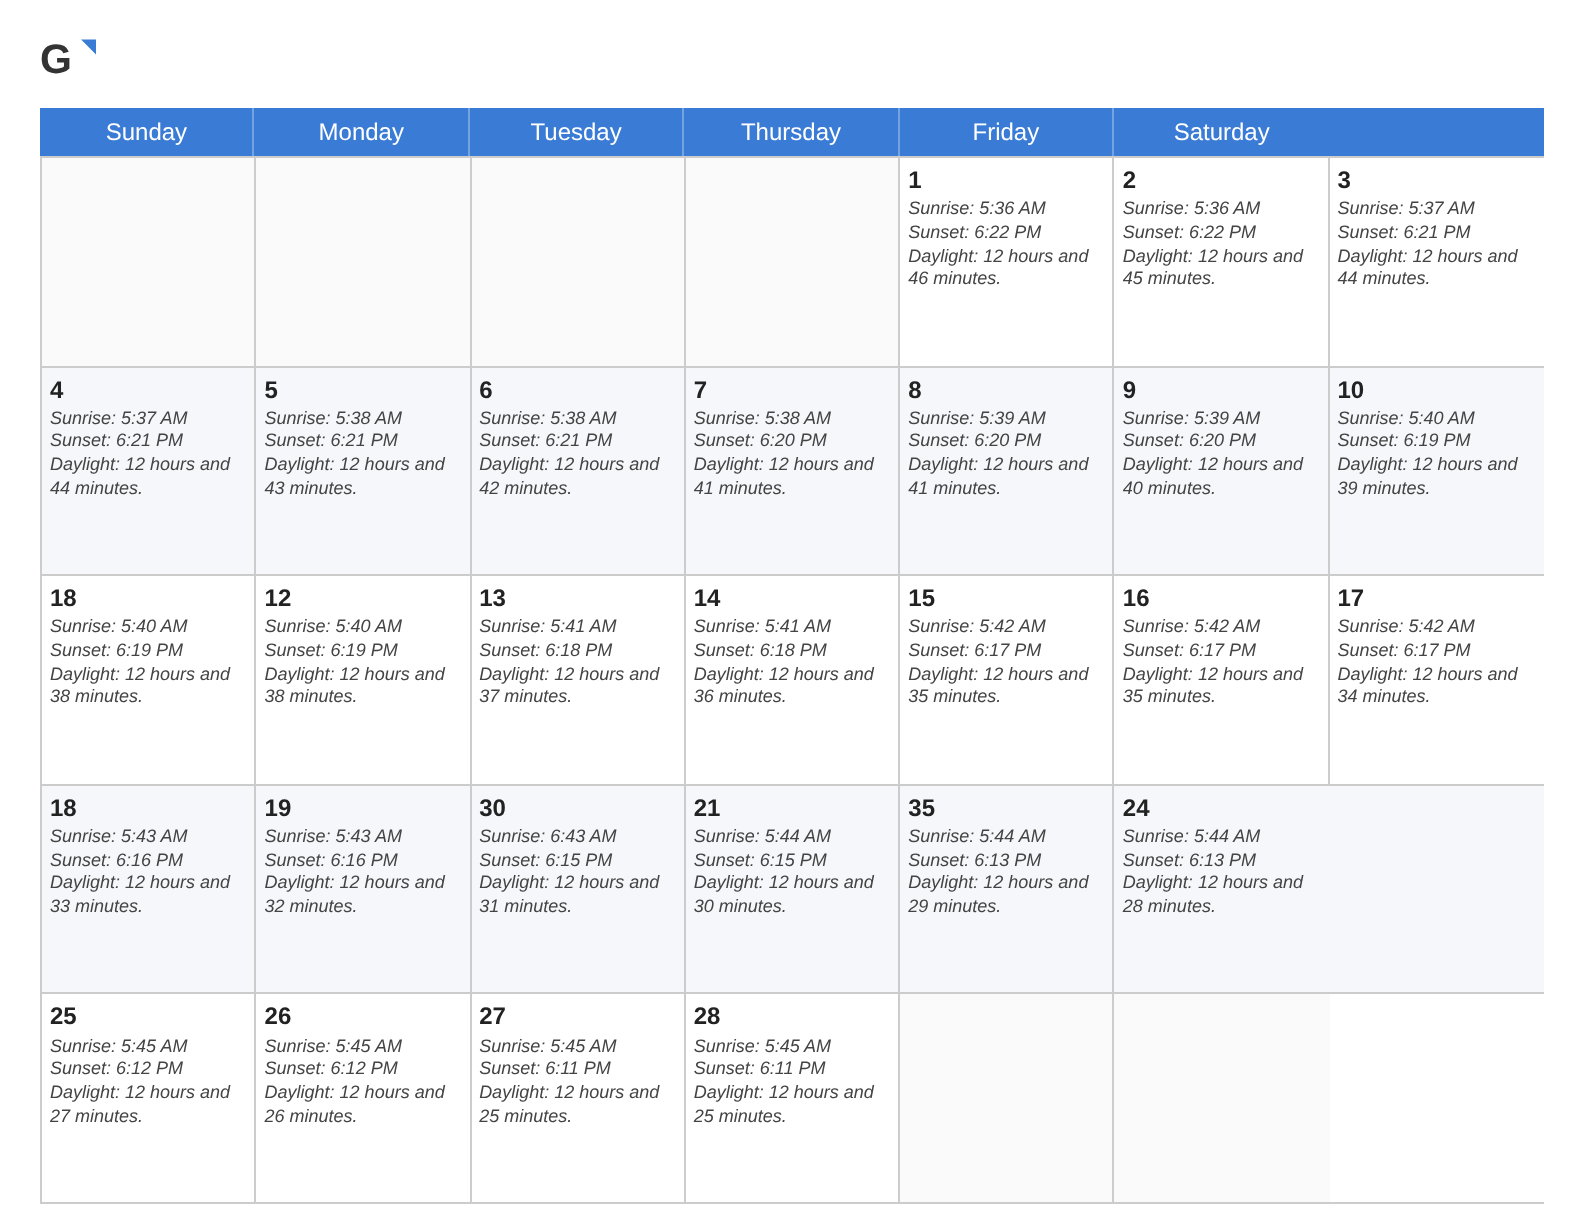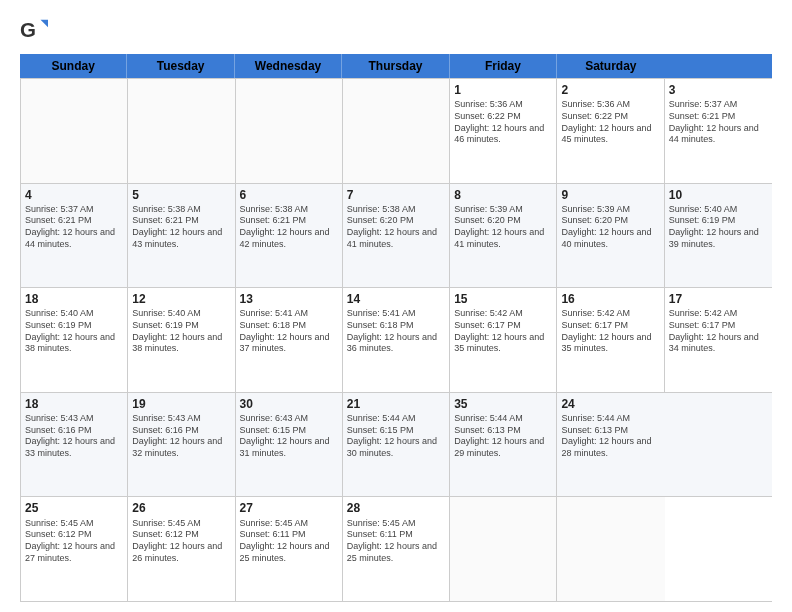--- a/index.html
+++ b/index.html
@@ -49,23 +49,23 @@
       flex: 1;
       display: flex;
       flex-direction: column;
     }
     .cal-header {
       display: grid;
       grid-template-columns: repeat(7, 1fr);
       background: #3a7bd5;
     }
     .cal-header-cell {
-      color: #000000;
+      color: #ffffff;
       font-size: 12px;
-      font-weight: bold;
+      font-weight: normal;
       padding: 5px 16px;
       text-align: center;
       border-right: 1px solid rgba(255,255,255,0.3);
     }
     .cal-header-cell:last-child { border-right: none; }
     .cal-body {
       display: flex;
       flex-direction: column;
       flex: 1;
       border-left: 1px solid #ccc;
@@ -92,20 +92,21 @@
       font-size: 12px;
       font-weight: bold;
       color: #222;
       display: block;
       margin-bottom: 1px;
     }
     .cell-info {
       font-size: 9px;
       color: #444;
       line-height: 1.3;
+      font-style: italic;
     }
     .row-shade { background: #f5f7fa; }
     .row-white { background: #fff; }
   </style>
 </head>
 <body>
 
 <div class="page">
   <div class="header">
     <div class="logo">
@@ -120,22 +121,22 @@
     </div>
     <div class="title-block">
       <div class="month-year"></div>
       <div class="location"></div>
     </div>
   </div>
 
   <div class="calendar">
     <div class="cal-header" id="cal-header">
         <div class="cal-header-cell">Sunday</div>
+        <div class="cal-header-cell">Monday</div>
         <div class="cal-header-cell">Tuesday</div>
-        <div class="cal-header-cell">Wednesday</div>
         <div class="cal-header-cell">Thursday</div>
         <div class="cal-header-cell">Friday</div>
         <div class="cal-header-cell">Saturday</div>
       </div>
     <div class="cal-body" id="cal-body">
         <div class="cal-row row-white">
           <div class="cal-cell empty"></div>
           <div class="cal-cell empty"></div>
           <div class="cal-cell empty"></div>
           <div class="cal-cell empty"></div>

